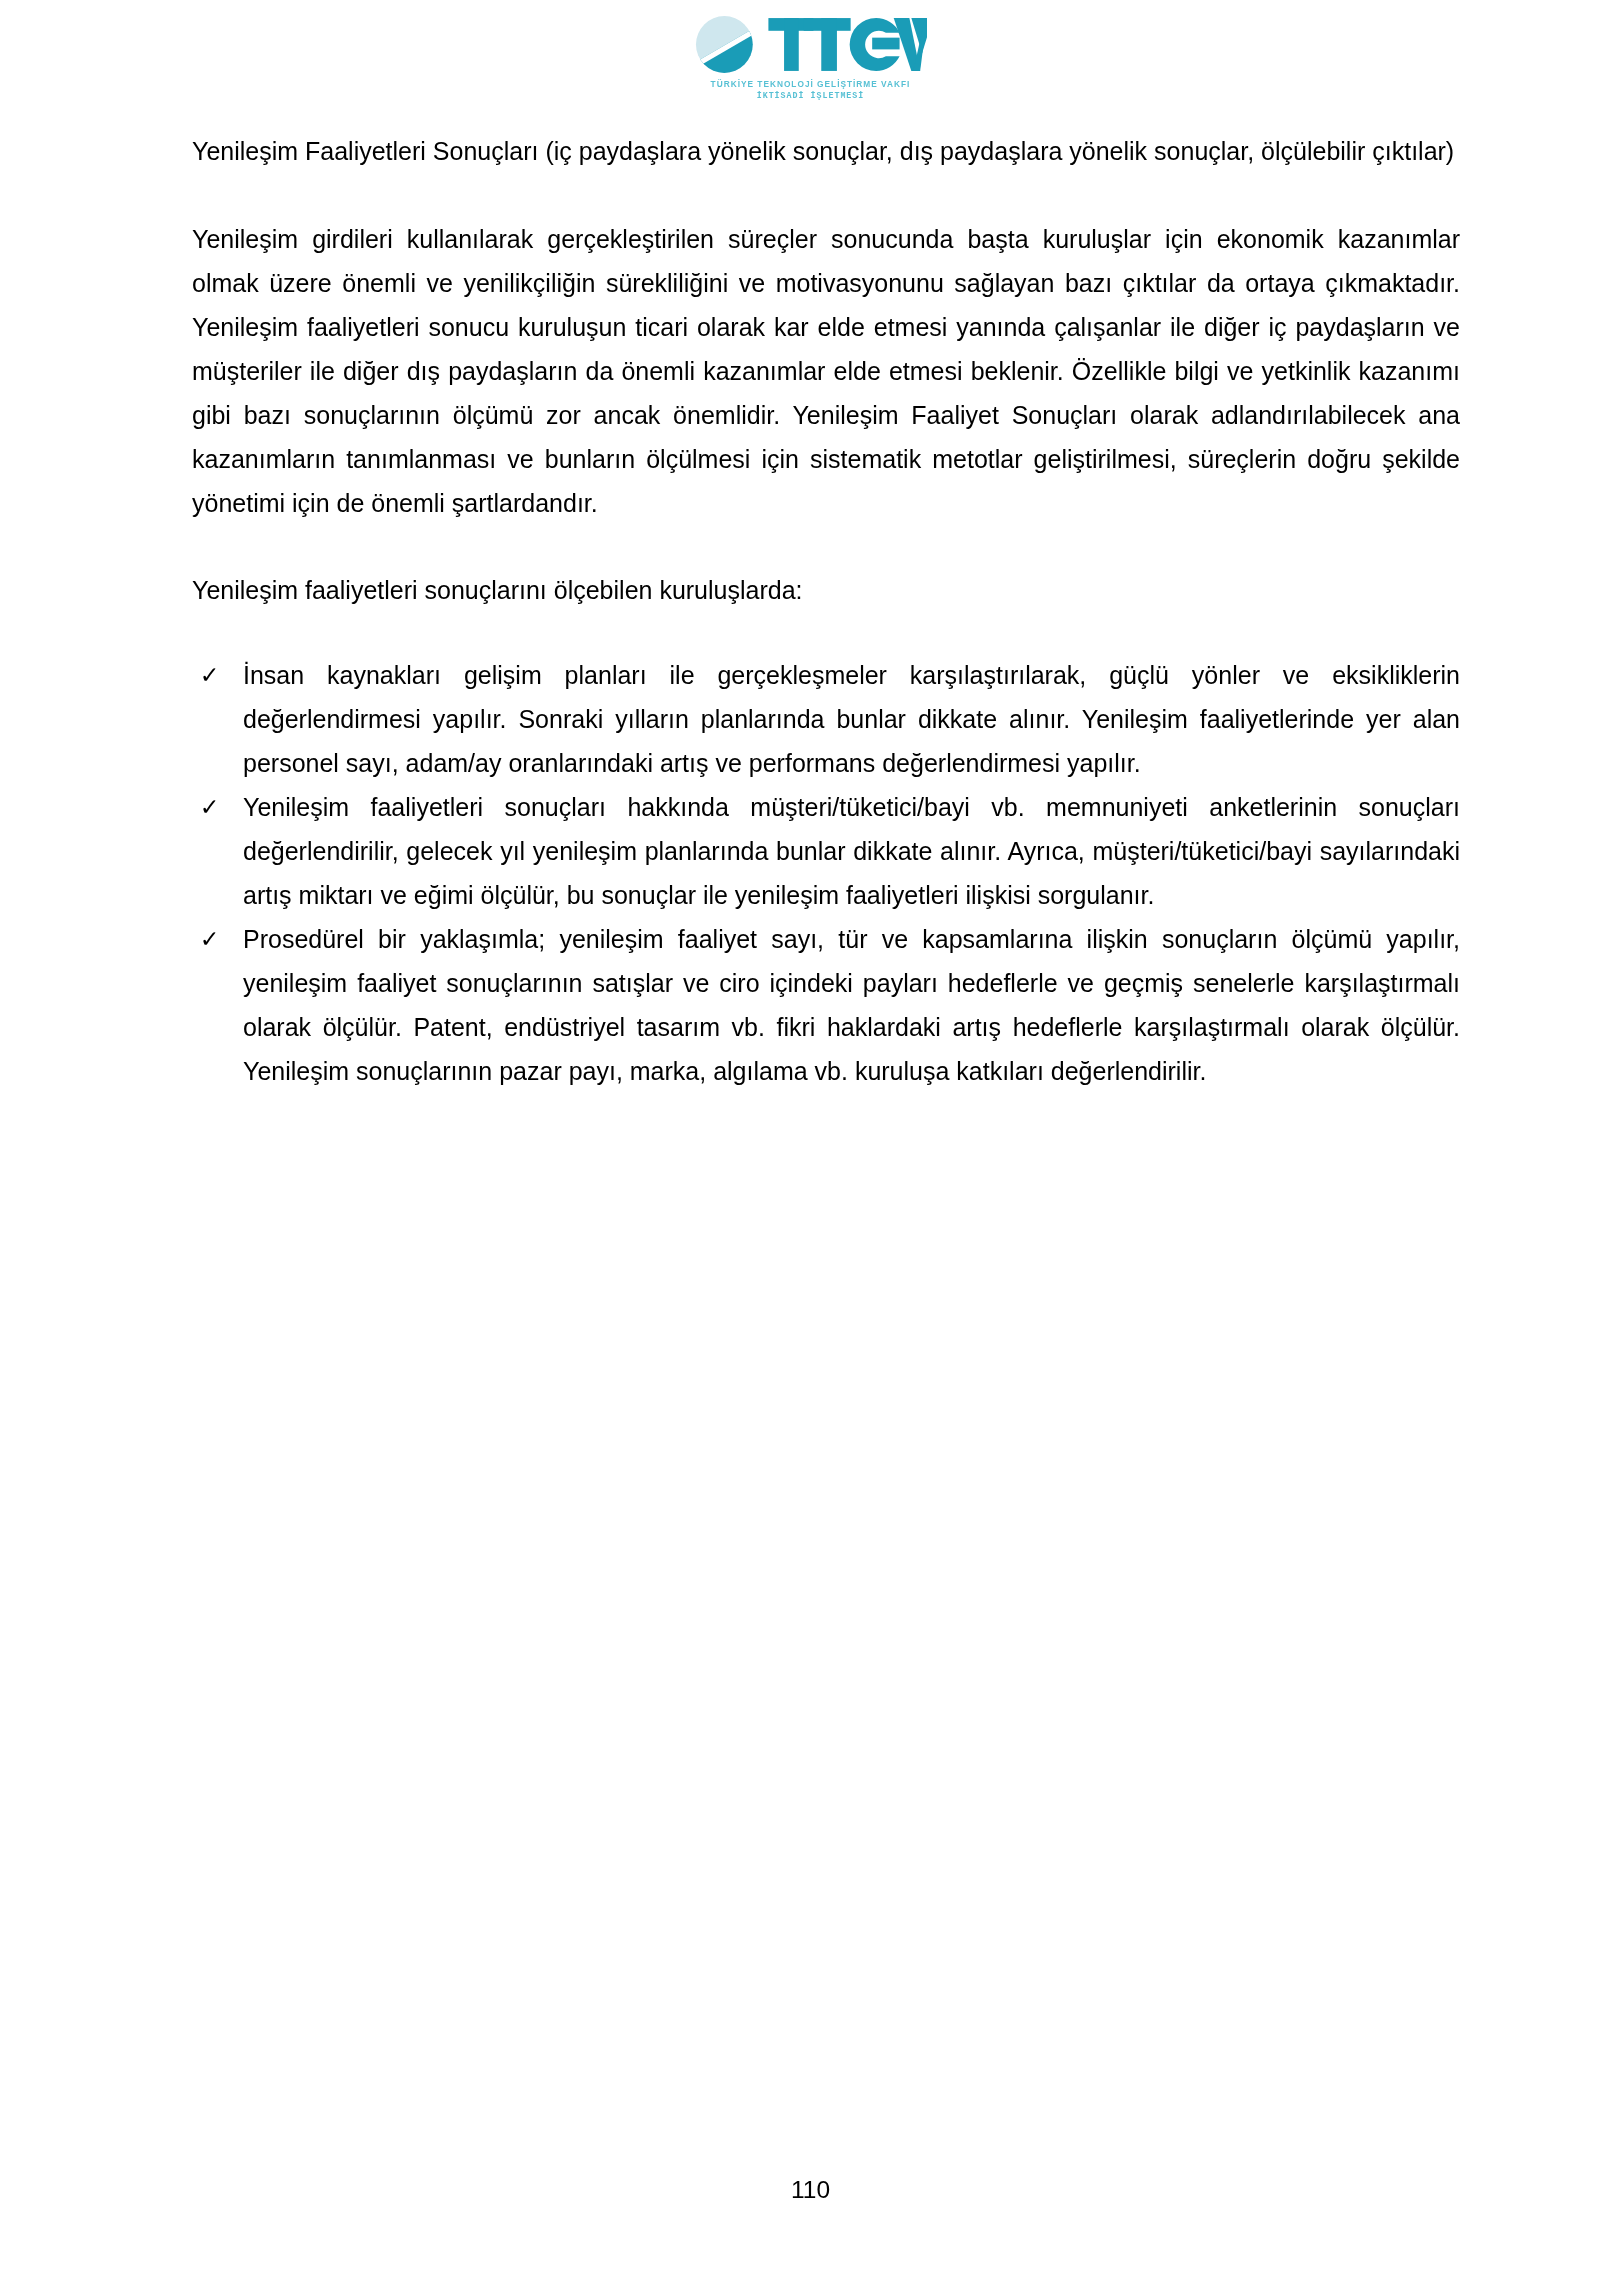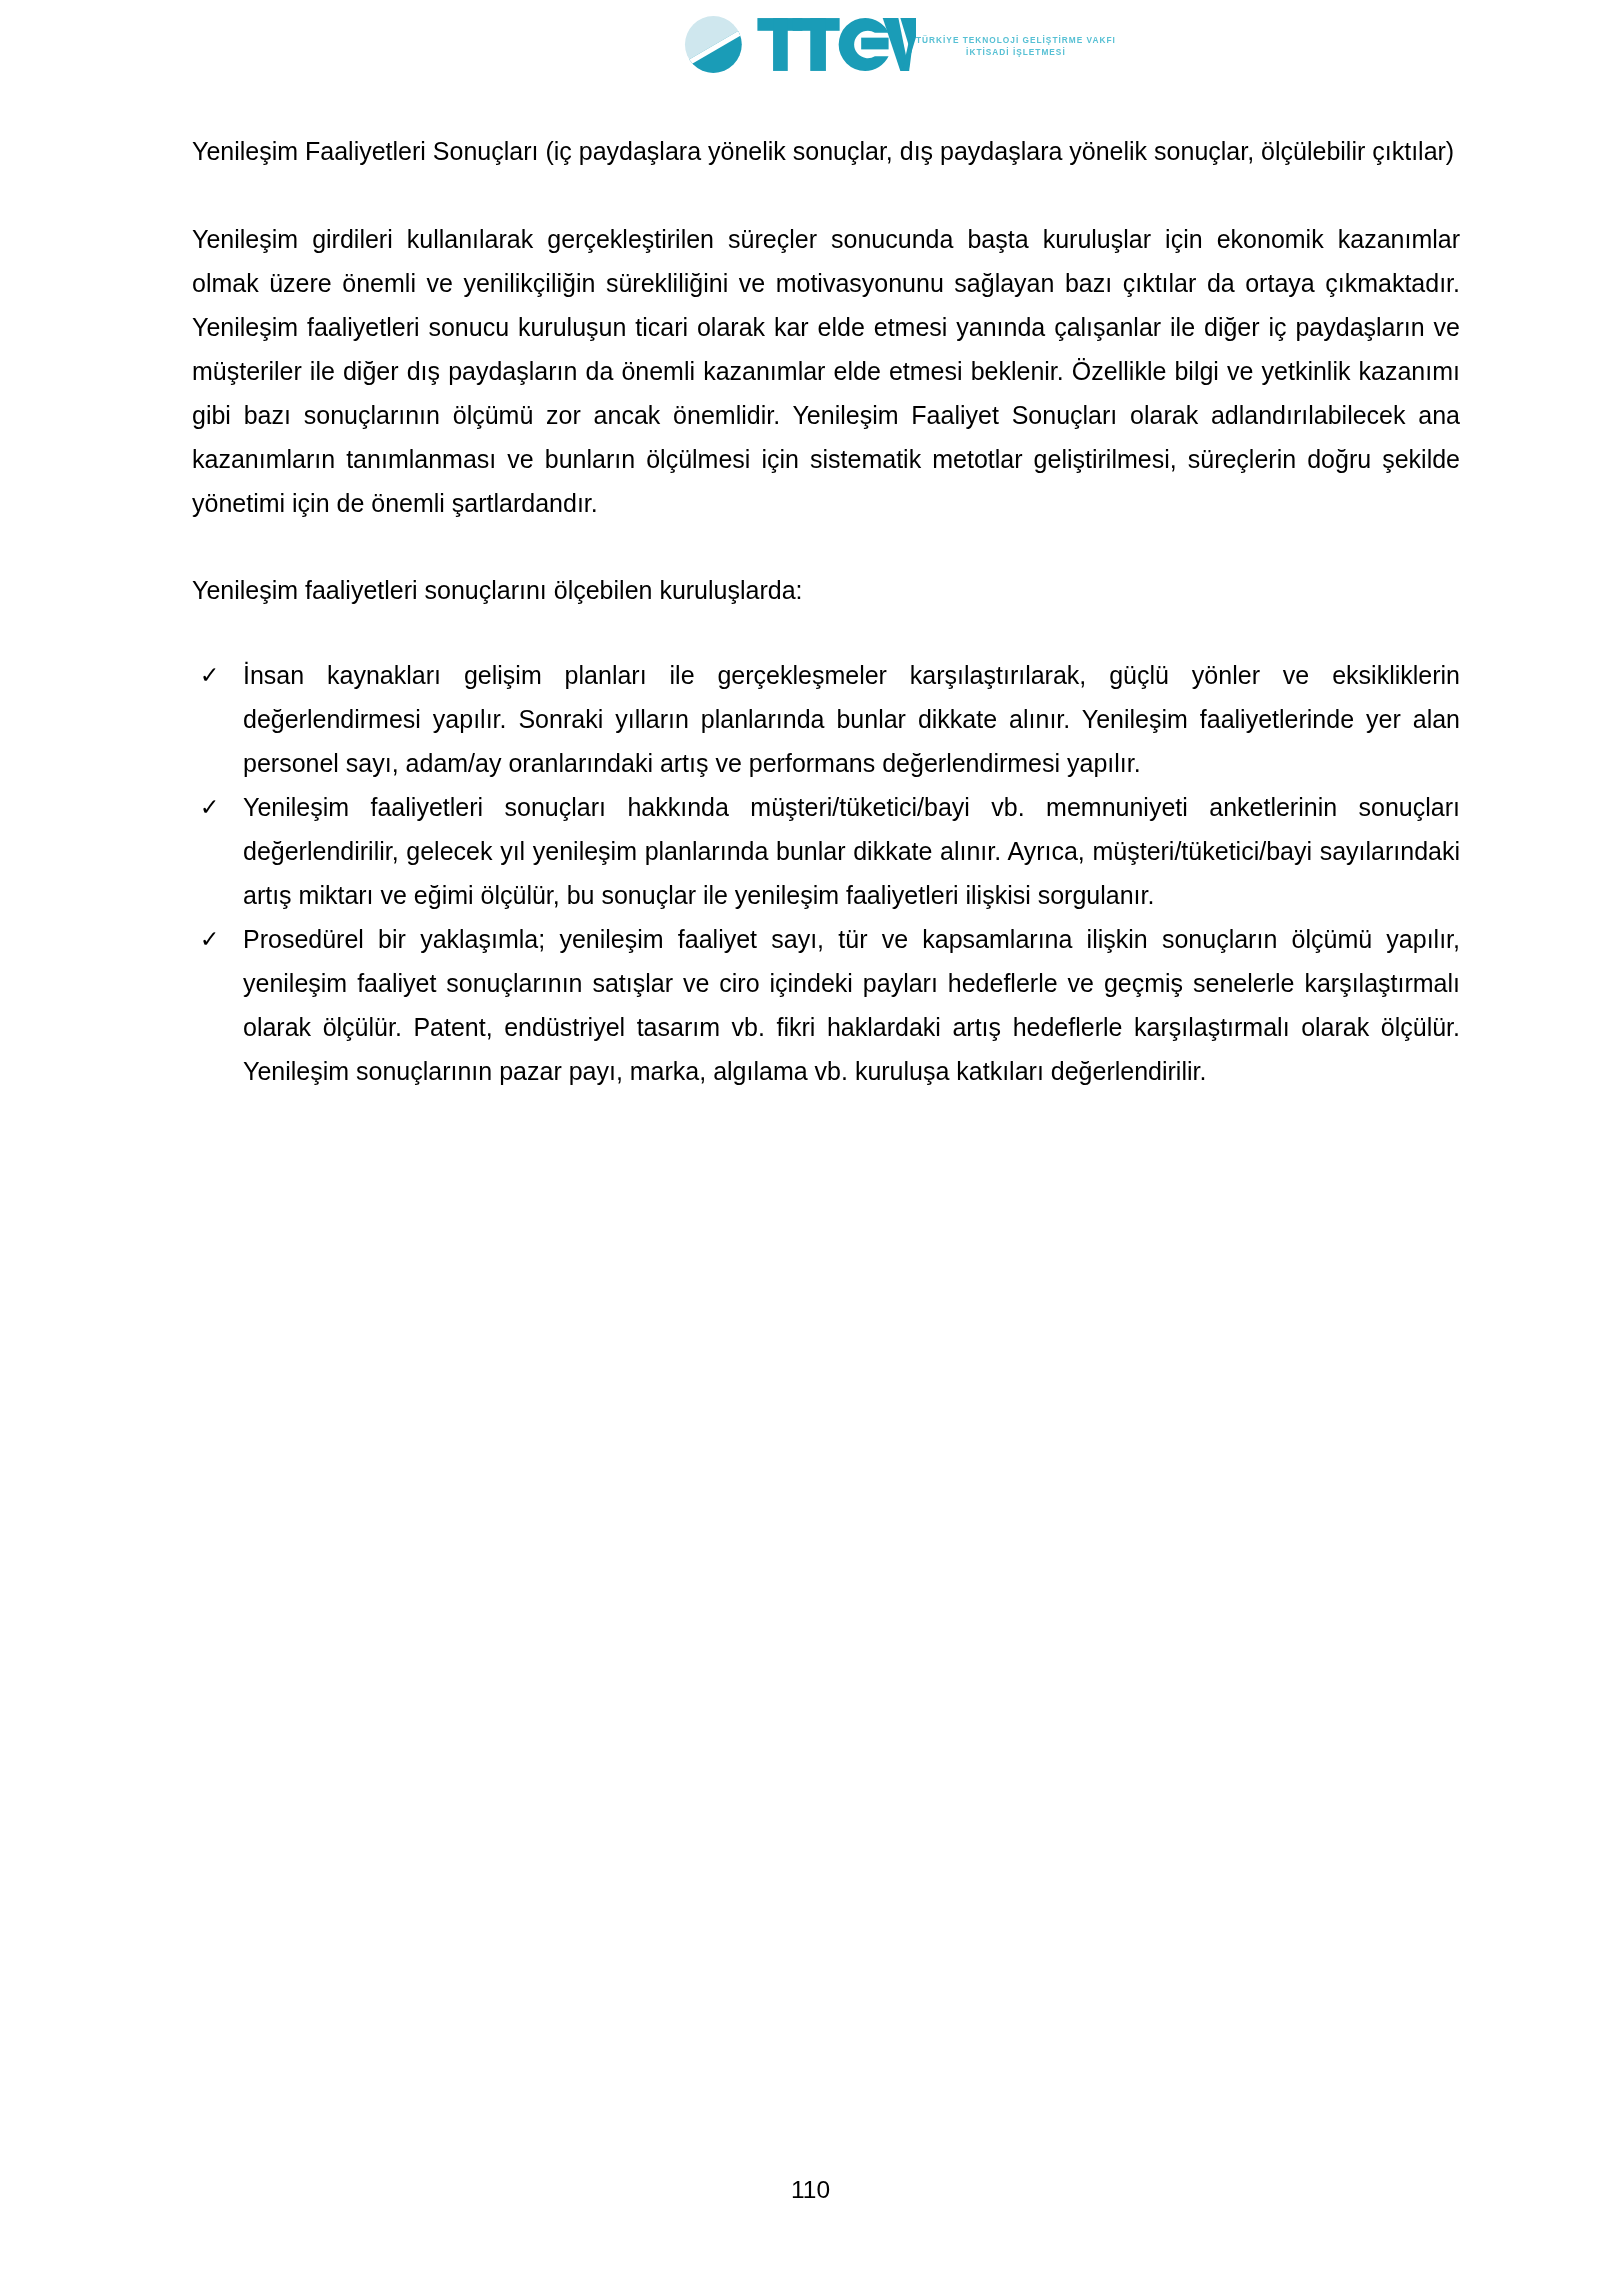--- a/index.html
+++ b/index.html
@@ -25,20 +25,21 @@
   .header {
     position: absolute;
     top: 13.7px;
     left: 0;
     width: 100%;
     display: flex;
     justify-content: center;
   }
   .logo {
     display: flex;
+    flex-direction: column;
     align-items: center;
     width: 255px;
   }
   .logo-mark {
     display: flex;
     align-items: center;
     height: 61px;
   }
   .logo-wordmark {
     display: block;
@@ -50,20 +51,21 @@
     letter-spacing: 1px;
     color: #57c0d4;
     font-size: 8.3px;
     font-family: "Liberation Sans", "DejaVu Sans", sans-serif;
     font-weight: 600;
     white-space: nowrap;
   }
   .logo-sub-line2 {
     display: block;
     letter-spacing: 1px;
+    font-family: Liberation Mono, monospace;
   }
 
   
   .content {
     position: absolute;
     left: 192px;
     top: 129px;
     width: 1268px;
   }
 

